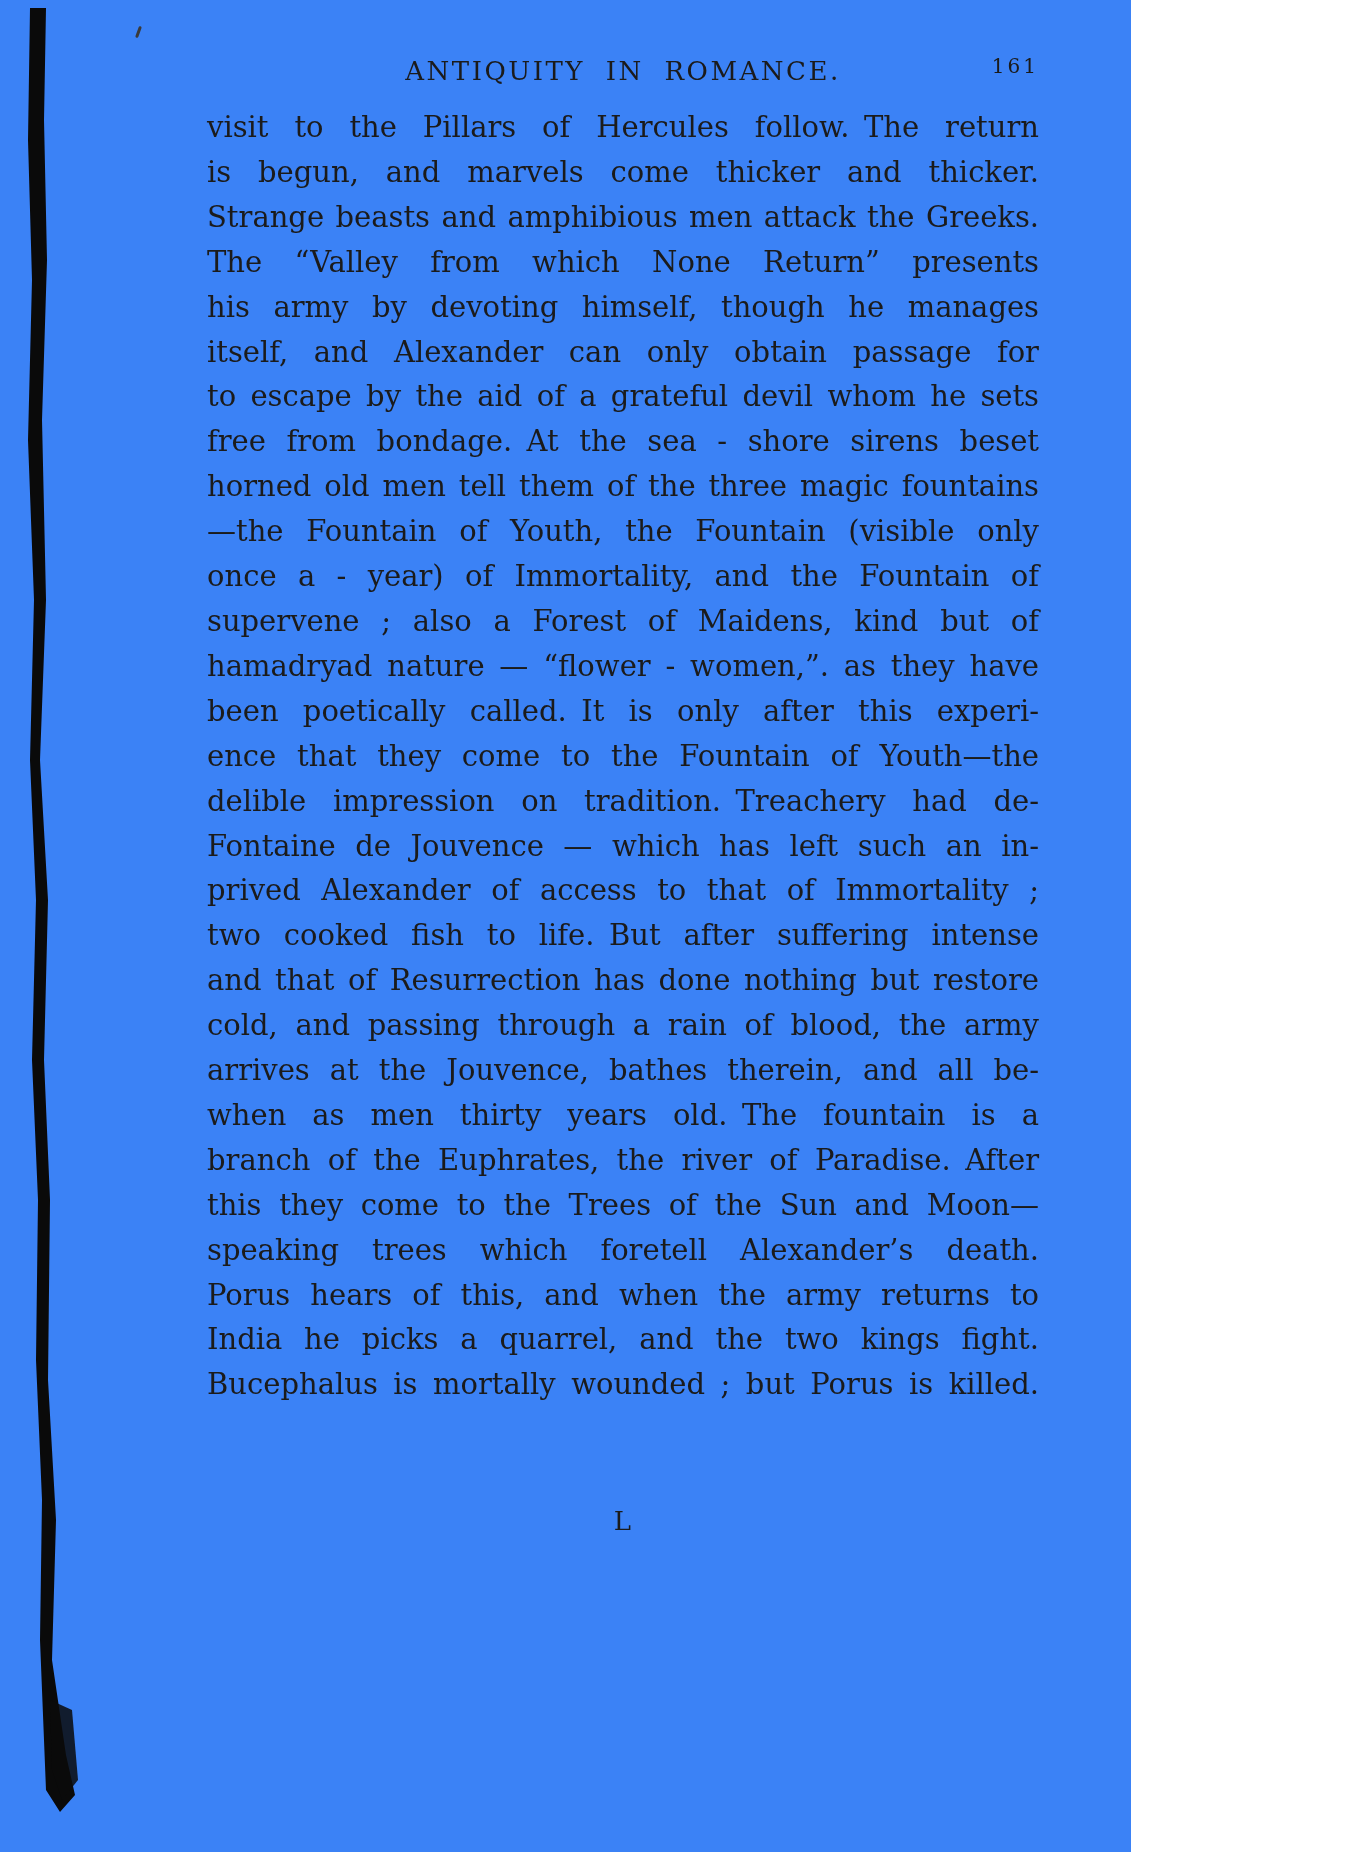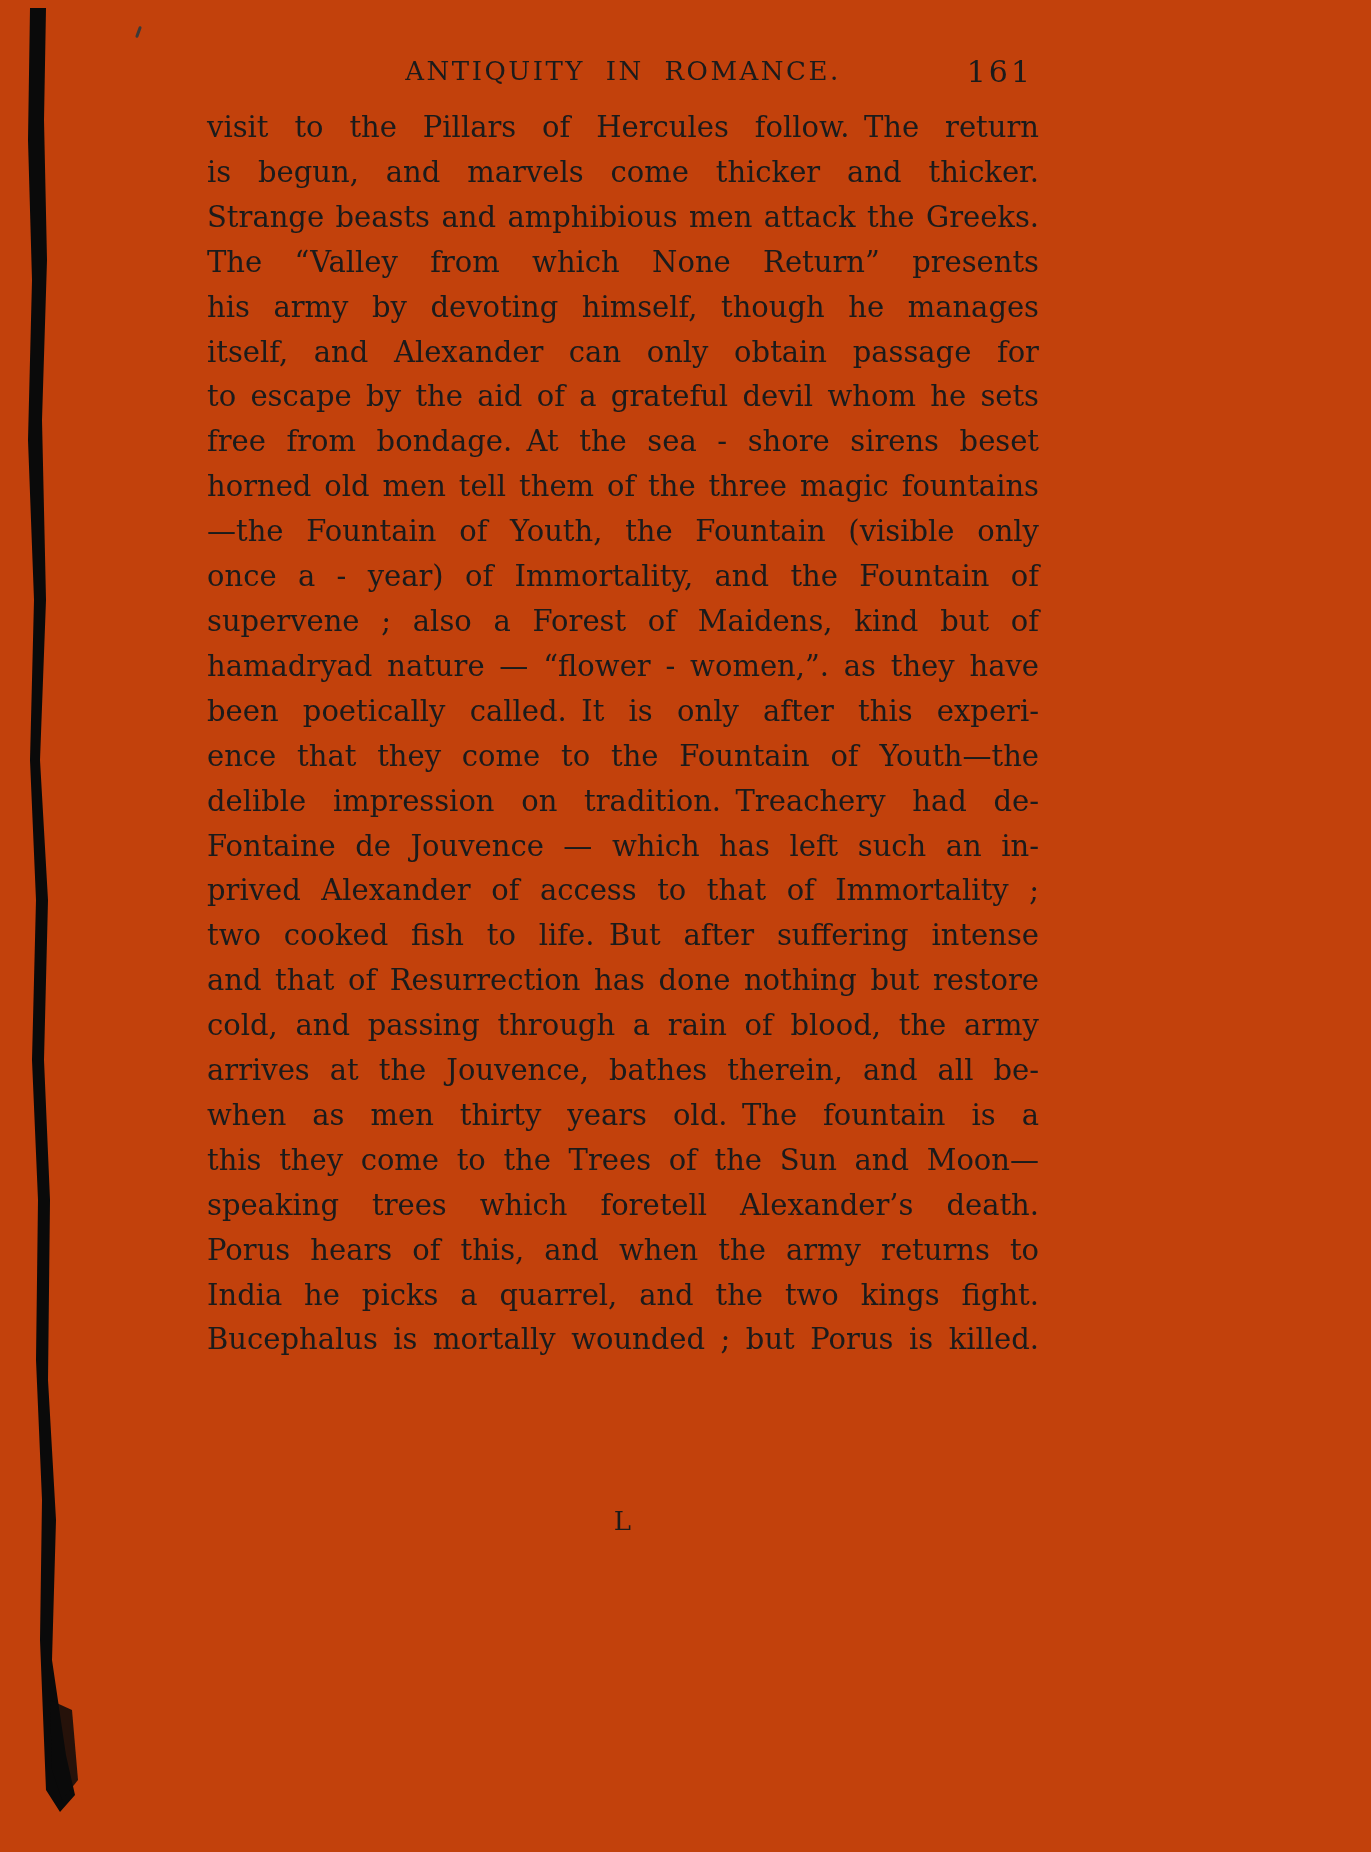--- a/index.html
+++ b/index.html
@@ -1,20 +1,20 @@
 <!DOCTYPE html>
 <html><head>
 <meta charset="utf-8">
 <style>
   html, body { margin: 0; padding: 0; background: #ffffff; }
   .page {
     position: relative;
-    width: 1371px;
+    width: 1131px;
     height: 1852px;
-    background: #c2410c;
+    background: #3b82f6;
     overflow: hidden;
     font-family: "DejaVu Serif", "Liberation Serif", serif;
     color: #1b1b1b;
   }
   .binding { position: absolute; left: 0; top: 0; }
   .speck {
     position: absolute;
     left: 137px; top: 26px;
     width: 3px; height: 12px;
     background: #3a3a3a;
@@ -26,22 +26,22 @@
     top: 56px; left: 207px; width: 832px; height: 40px;
   }
   .header-title {
     text-align: center;
     font-size: 26px;
     letter-spacing: 2.5px;
     word-spacing: 10px;
   }
   .page-number {
     position: absolute;
-    right: 6px; top: -2px;
-    font-size: 30px;
+    right: 0; top: -2px;
+    font-size: 20px;
     letter-spacing: 3px;
     margin-left: 40px;
   }
   .body-text {
     position: absolute;
     top: 105px; left: 207px; width: 832px;
   }
   .text-line {
     font-size: 29px;
     line-height: 44.9px;
@@ -93,20 +93,21 @@
       <div class="text-line">been poetically called. It is only after this experi-</div>
       <div class="text-line">ence that they come to the Fountain of Youth—the</div>
       <div class="text-line">delible impression on tradition. Treachery had de-</div>
       <div class="text-line">Fontaine de Jouvence — which has left such an in-</div>
       <div class="text-line">prived Alexander of access to that of Immortality ;</div>
       <div class="text-line">two cooked fish to life. But after suffering intense</div>
       <div class="text-line">and that of Resurrection has done nothing but restore</div>
       <div class="text-line">cold, and passing through a rain of blood, the army</div>
       <div class="text-line">arrives at the Jouvence, bathes therein, and all be-</div>
       <div class="text-line">when as men thirty years old. The fountain is a</div>
+      <div class="text-line">branch of the Euphrates, the river of Paradise. After</div>
       <div class="text-line">this they come to the Trees of the Sun and Moon—</div>
       <div class="text-line">speaking trees which foretell Alexander’s death.</div>
       <div class="text-line">Porus hears of this, and when the army returns to</div>
       <div class="text-line">India he picks a quarrel, and the two kings fight.</div>
       <div class="text-line">Bucephalus is mortally wounded ; but Porus is killed.</div>
     </div>
 
   <div class="footer">
     <span>L</span>
   </div>

